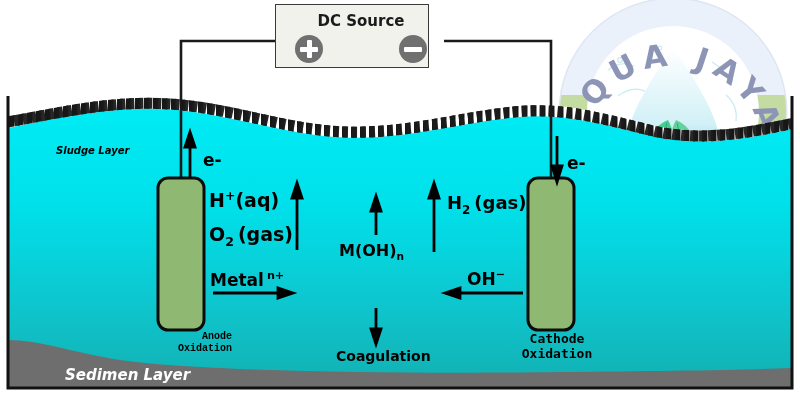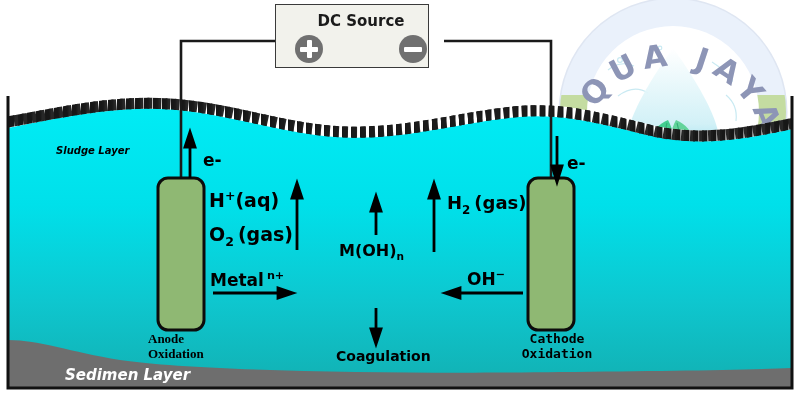--- a/index.html
+++ b/index.html
@@ -92,22 +92,22 @@
   #label-hplus   { left: 209px; top: 190px; font-size: 19px; }
   #label-o2      { left: 209px; top: 225px; font-size: 19px; }
   #label-metal   { left: 210px; top: 270px; font-size: 17px; }
   #label-flotation { left: 335px; top: 175px; font-size: 16px; }
   #label-mohn    { left: 339px; top: 243px; font-size: 16px; }
   #label-pollutant { left: 332px; top: 275px; font-size: 14px; text-align:center; line-height: 1.18; }
   #label-precipitate { left: 336px; top: 349px; font-size: 14px; }
   #label-h2      { left: 447px; top: 194px; font-size: 18px; }
   #label-ohminus { left: 467px; top: 269px; font-size: 17px; }
   #label-anode {
-    left: 148px; top: 331px; width: 84px; text-align: left;
-    font-family: Liberation Serif, serif; font-size: 13px; line-height: 1.18;
+    left: 148px; top: 331px; width: 84px; text-align: right;
+    font-family: Liberation Mono, monospace; font-size: 10px; line-height: 1.18;
   }
   #label-cathode {
     left: 512px; top: 331px; width: 90px; text-align: center;
     font-family: "DejaVu Sans Mono", monospace; font-size: 13px; line-height: 1.18;
   }
 </style>
 </head>
 <body>
 
 <div id="stage">

